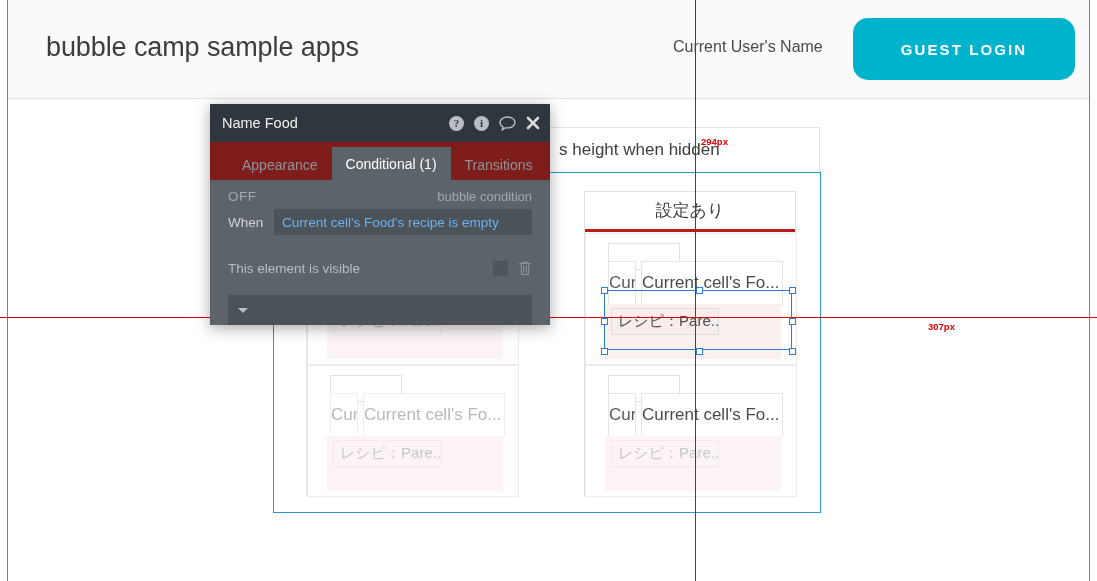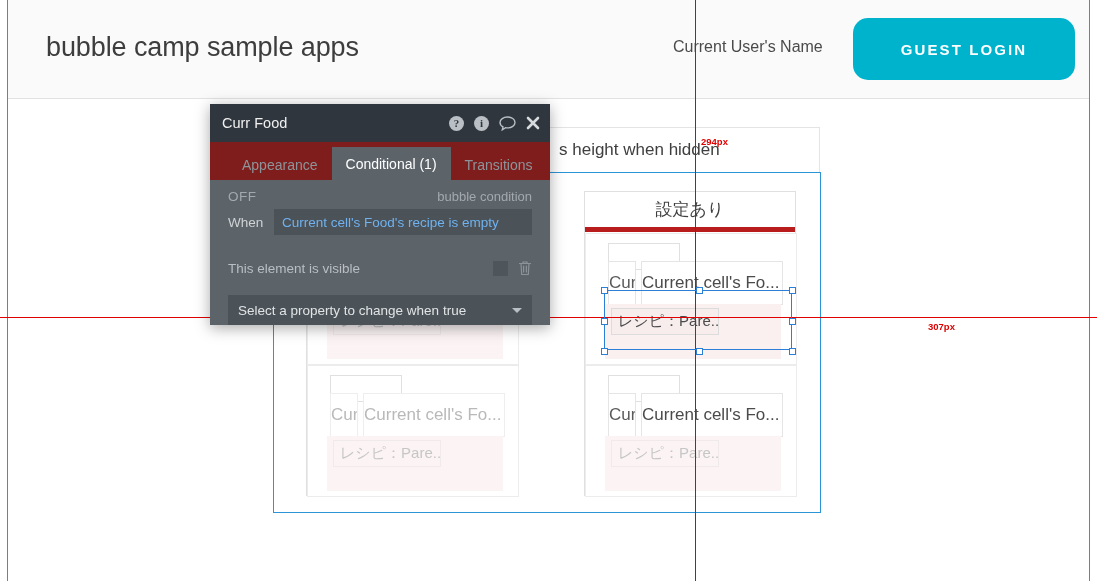--- a/index.html
+++ b/index.html
@@ -94,21 +94,21 @@
     width: 212px; height: 305px;
     border: 1px solid #e0e0e0;
     background: #ffffff;
   }
   .rg-col.left  { left: 32px; }
   .rg-col.right { left: 310px; }
 
   .rg-header {
     position: absolute;
     left: 0; top: 0; right: 0; height: 40px;
-    border-bottom: 5px solid #b91c1c;
+    border-bottom: 3px solid #b91c1c;
     display: flex; align-items: center; justify-content: center;
     font-size: 17px;
     color: #3f3f3f;
   }
 
   .rg-cell {
     position: absolute;
     left: 0; width: 212px; height: 132px;
     border: 1px solid #ececec;
     background: #ffffff;
@@ -435,21 +435,21 @@
     <div class="sel-handle" style="left:-4px;  top:27px;"></div>
     <div class="sel-handle" style="left:184px; top:27px;"></div>
     <div class="sel-handle" style="left:-4px;  top:57px;"></div>
     <div class="sel-handle" style="left:91px;  top:57px;"></div>
     <div class="sel-handle" style="left:184px; top:57px;"></div>
   </div>
 
   <div class="dialog">
 
     <div class="dlg-titlebar">
-      <div class="dlg-title">Curr Food</div>
+      <div class="dlg-title">Name Food</div>
       <div class="dlg-icons">
         <span class="ic">
             <span class="circ-ic">?</span>
           </span>
         <span class="ic">
             <span class="circ-ic">i</span>
           </span>
         <span class="ic">
           <svg width="17" height="15" viewBox="0 0 17 15" aria-hidden="true">
             <path d="M8.5 1C4.4 1 1 3.4 1 6.4c0 1.8 1.2 3.4 3 4.4l-.7 3 3.3-2.1c.6.1 1.2.2 1.9.2 4.1 0 7.5-2.4 7.5-5.5S12.6 1 8.5 1z" fill="none" stroke="#b9bfc4" stroke-width="1.4"></path>
@@ -485,21 +485,20 @@
         <span class="visible-label">This element is visible</span>
         <span class="vis-check"></span>
         <span class="trash-ic">
           <svg width="14" height="16" viewBox="0 0 14 16" aria-hidden="true">
             <path d="M1.5 3.5h11M5 3.5V2h4v1.5M3 3.5l.7 11h6.6l.7-11M5.6 6v6M8.4 6v6" fill="none" stroke="#8d9499" stroke-width="1.2" stroke-linecap="round"></path>
           </svg>
         </span>
       </div>
 
       <div class="prop-select">
-        <span>Select a property to change when true</span>
         <span class="caret"></span>
       </div>
 
 
     </div>
   </div>
 
 </div>
 
 </body></html>

